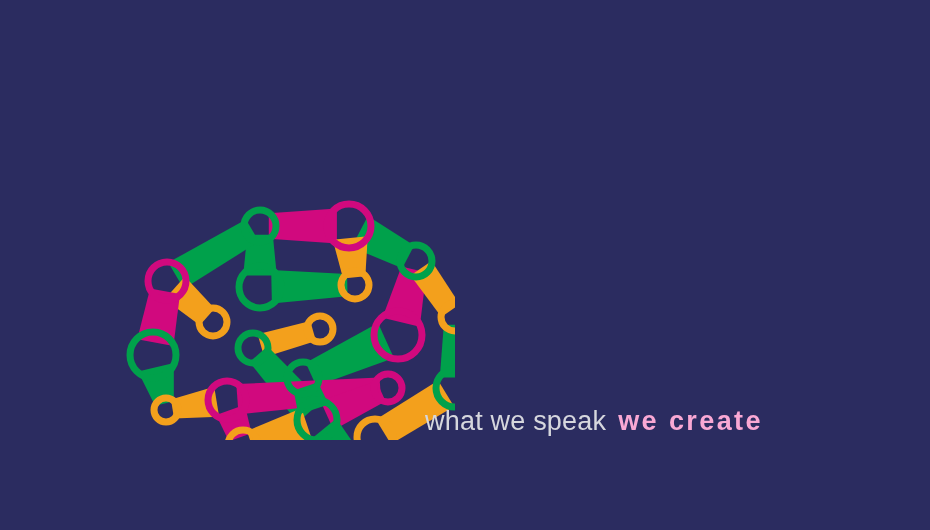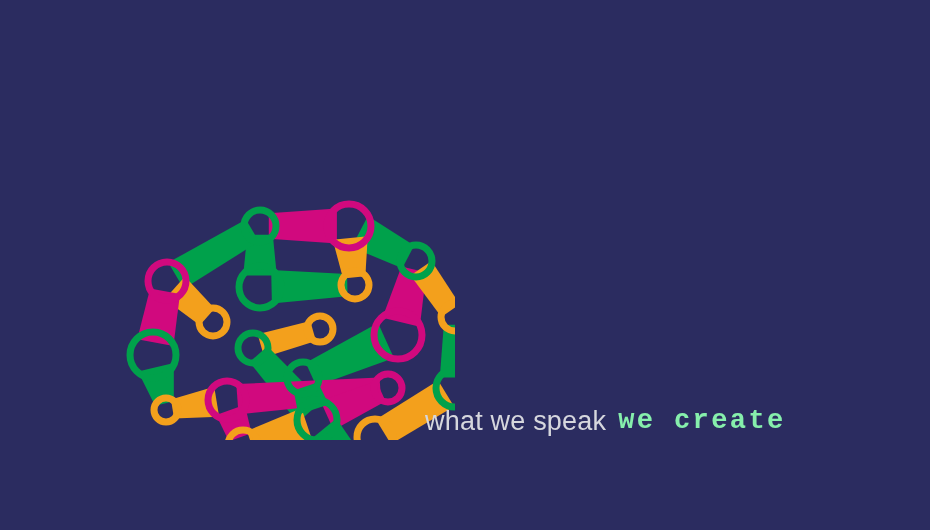--- a/index.html
+++ b/index.html
@@ -35,24 +35,24 @@
     white-space: pre;
   }
   .tagline-light {
     font-family: "Liberation Sans", sans-serif;
     font-size: 27px;
     font-weight: 400;
     color: #d6d7dd;
     letter-spacing: 0.2px;
   }
   .tagline-accent {
-    font-family: Liberation Mono, monospace;
+    font-family: Liberation Sans, sans-serif;
     font-size: 27px;
     font-weight: 700;
-    color: #86efac;
+    color: #f9a8d4;
     letter-spacing: 2.4px;
     margin-left: 12px;
   }
 </style>
 </head>
 <body>
 
 <div id="canvas">
 
   <svg id="brand-logo" viewBox="0 0 400 345">

